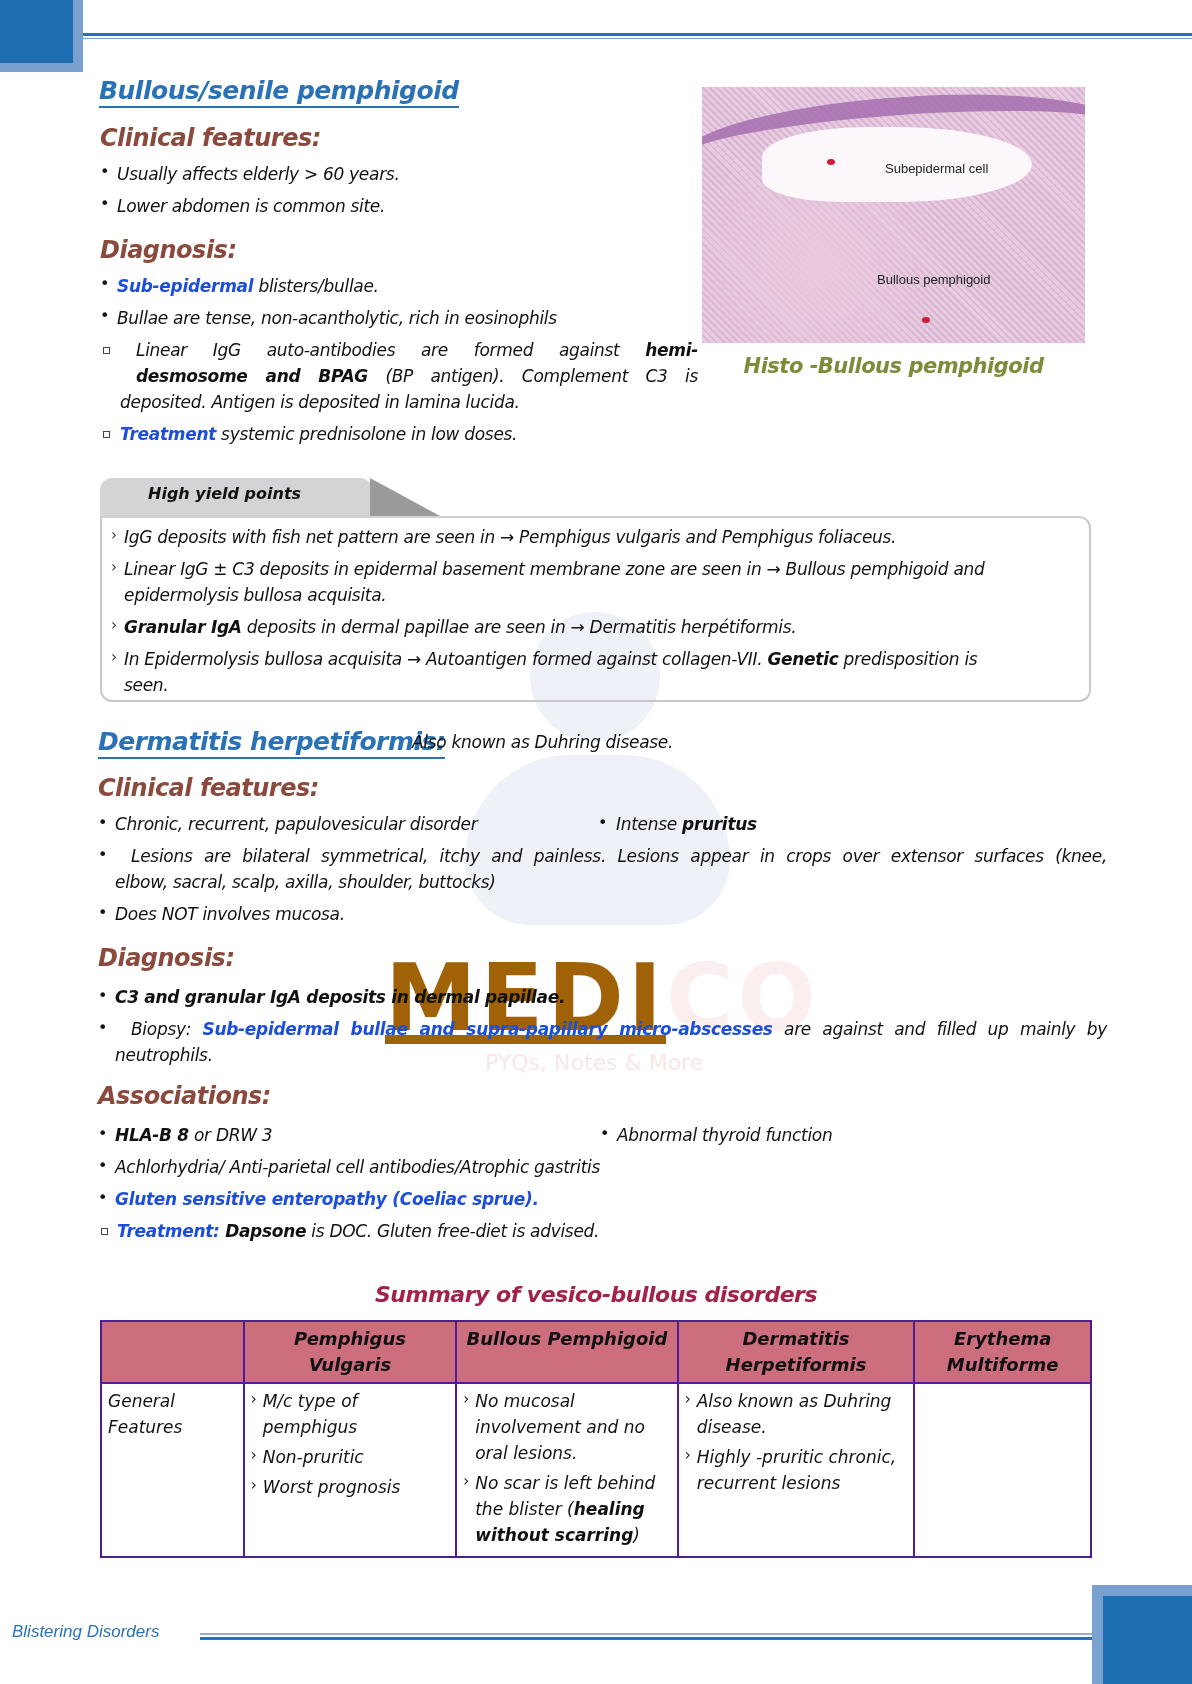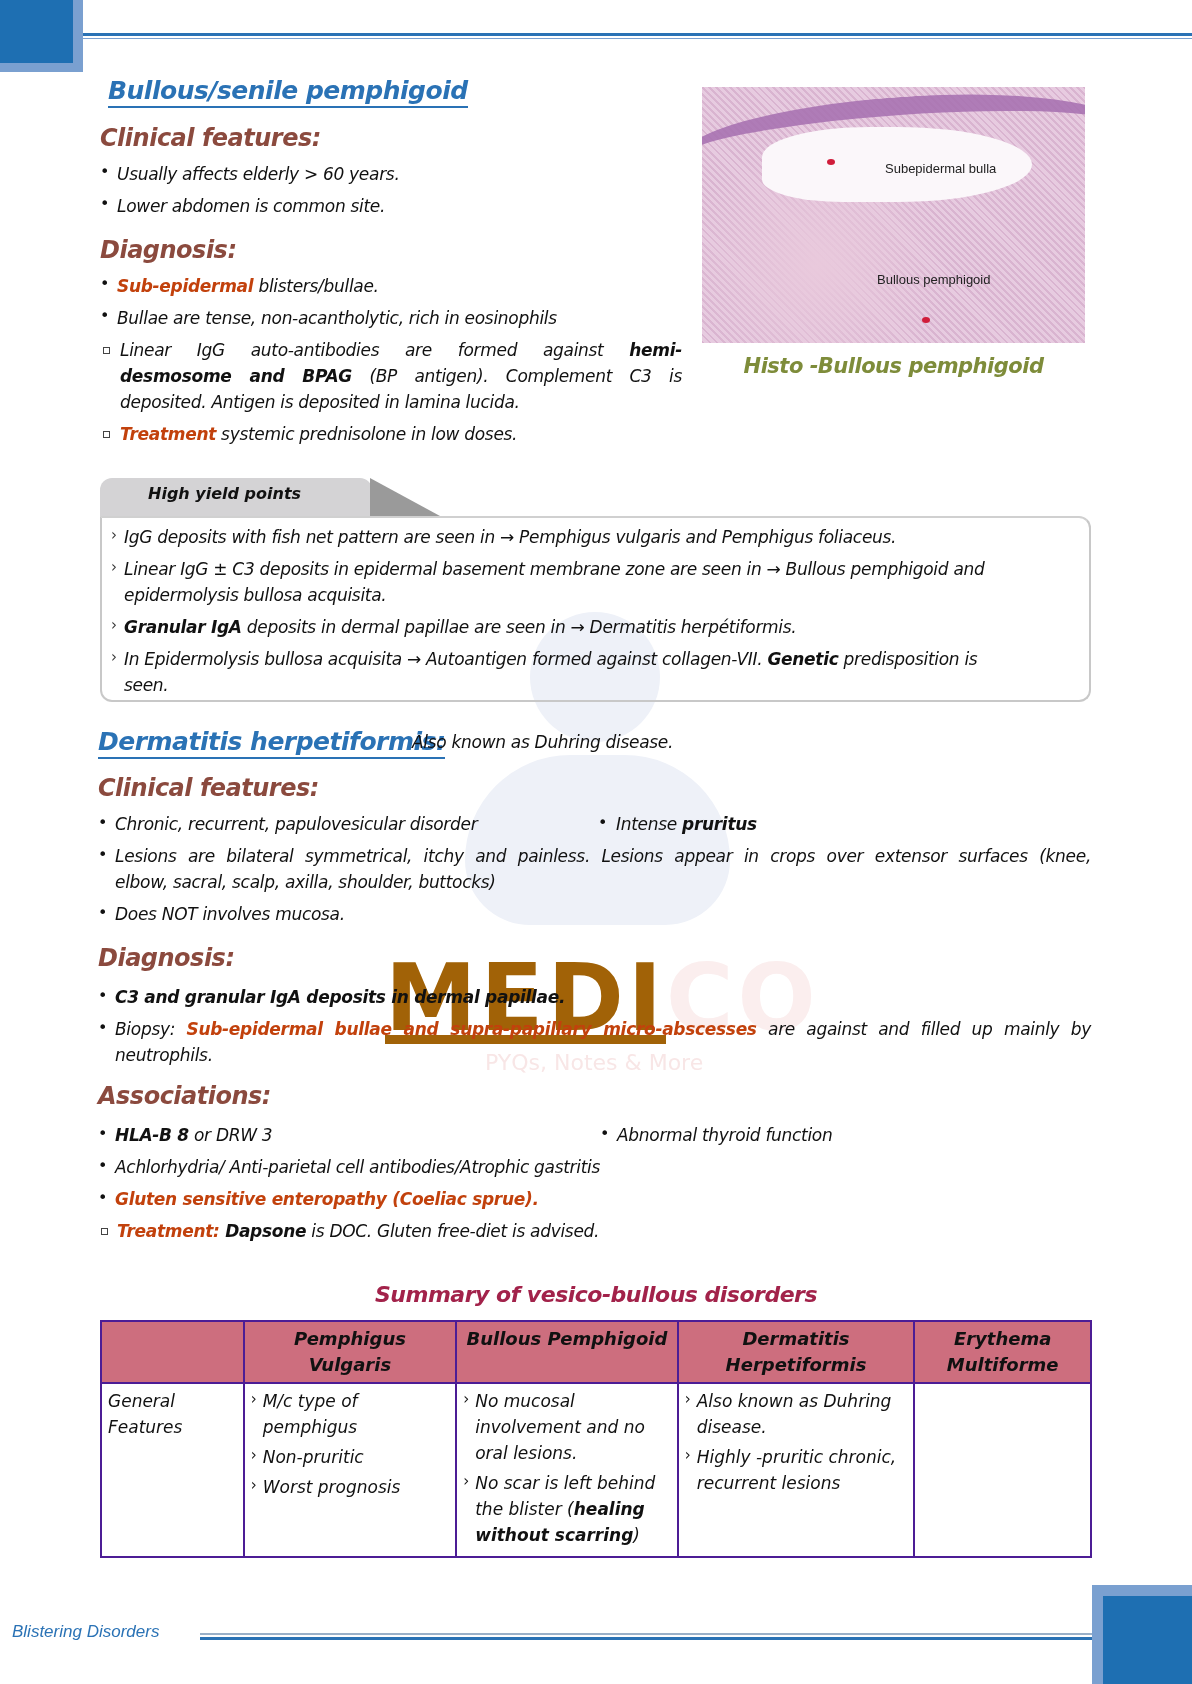--- a/index.html
+++ b/index.html
@@ -23,23 +23,23 @@
   .wm-body { position: absolute; left: 465px; top: 755px; width: 265px; height: 170px; border-radius: 130px 130px 80px 80px; background: #eef1f8; }
   .wm-text { position: absolute; left: 385px; top: 945px; font-size: 92px; font-weight: bold; letter-spacing: 4px; font-family: "DejaVu Sans", sans-serif; }
   .wm-text .a { color: #a16207; text-decoration: underline; }
   .wm-text .b { color: #fbeeee; }
   .wm-sub { position: absolute; left: 485px; top: 1050px; font-size: 22px; color: #f8e6e6; font-family: "DejaVu Sans", sans-serif; }
   .h-blue { position: absolute; font-style: italic; font-weight: bold; color: #2a72b5; font-size: 25px; border-bottom: 2px solid #2a72b5; line-height: 30px; font-family: "DejaVu Sans", sans-serif; letter-spacing: -0.5px; }
   .h-brown { position: absolute; font-style: italic; font-weight: bold; color: #8b4a3e; font-size: 24px; font-family: "DejaVu Sans", sans-serif; letter-spacing: -0.5px; }
   .line { position: absolute; font-style: italic; font-size: 17px; line-height: 26px; font-family: "DejaVu Sans", sans-serif; letter-spacing: -0.3px; }
   .bullet { position: absolute; font-size: 16px; }
   .sq { position: absolute; width: 7px; height: 7px; border: 1.5px solid #444; }
-  .teal { color: #c2410c; font-weight: bold; }
+  .teal { color: #1d4ed8; font-weight: bold; }
   .b { font-weight: bold; }
-  .just { text-align: justify; text-align-last: justify; }
+  .just { text-align: justify; text-align-last: justify; margin-left: 16px; }
 
   
   .histo { position: absolute; left: 702px; top: 87px; width: 383px; height: 256px; overflow: hidden;
     background:
       radial-gradient(ellipse 140px 36px at 220px 80px, #fdfbfd 70%, transparent 72%),
       radial-gradient(circle at 30% 70%, #e9c9dc 0, transparent 40%),
       repeating-linear-gradient(45deg, #d9b4d0 0 2px, #e7cbe0 2px 5px),
       #e3c3d9; }
   .histo .epi { position: absolute; left: -20px; top: 10px; width: 440px; height: 90px; border-top: 18px solid #a66fb0; border-radius: 50% 50% 0 0; transform: rotate(-4deg); opacity: 0.85; }
   .histo .bulla { position: absolute; left: 60px; top: 40px; width: 270px; height: 75px; background: #fbf7fa; border-radius: 40% 50% 50% 30%; }
@@ -69,21 +69,21 @@
 <div class="corner-tl-back"></div>
 <div class="corner-tl"></div>
 <div class="top-rule1"></div>
 <div class="top-rule2"></div>
 
 <div class="wm-head"></div>
 <div class="wm-body"></div>
 <div class="wm-text"><span class="a">MEDI</span><span class="b">CO</span></div>
 <div class="wm-sub">PYQs, Notes &amp; More</div>
 
-<div class="h-blue" style="left:108px; top:76px;">Bullous/senile pemphigoid</div>
+<div class="h-blue" style="left:99px; top:76px;">Bullous/senile pemphigoid</div>
 
 <div class="h-brown" style="left:100px; top:124px;">Clinical features:</div>
 <span class="bullet" style="left:100px; top:162px;">•</span>
 <div class="line" style="left:117px; top:161px;">Usually affects elderly &gt; 60 years.</div>
 <span class="bullet" style="left:100px; top:194px;">•</span>
 <div class="line" style="left:117px; top:193px;">Lower abdomen is common site.</div>
 
 <div class="h-brown" style="left:100px; top:236px;">Diagnosis:</div>
 <span class="bullet" style="left:100px; top:274px;">•</span>
 <div class="line" style="left:117px; top:273px;"><span class="teal">Sub-epidermal</span><span> blisters/bullae.</span></div>
@@ -96,21 +96,21 @@
 <div class="line" style="left:120px; top:389px;">deposited. Antigen is deposited in lamina lucida.</div>
 
 <span class="sq" style="left:103px; top:431px;"></span>
 <div class="line" style="left:120px; top:421px;"><span class="teal">Treatment</span><span> systemic prednisolone in low doses.</span></div>
 
 <div class="histo">
   <div class="epi"></div>
   <div class="bulla"></div>
   <div class="dot" style="left:125px; top:72px;"></div>
   <div class="dot" style="left:220px; top:230px;"></div>
-  <div class="lbl" style="left:183px; top:74px;">Subepidermal bulla</div>
+  <div class="lbl" style="left:183px; top:74px;">Subepidermal cell</div>
   <div class="lbl" style="left:175px; top:185px;">Bullous pemphigoid</div>
 </div>
 <div class="caption">Histo -Bullous pemphigoid</div>
 
 <div class="hy-tab"></div>
 <div class="hy-tri"></div>
 <div class="hy-tab-label">High yield points</div>
 <div class="hy-box"></div>
 
 <span class="chev" style="left:111px; top:526px;">›</span>

